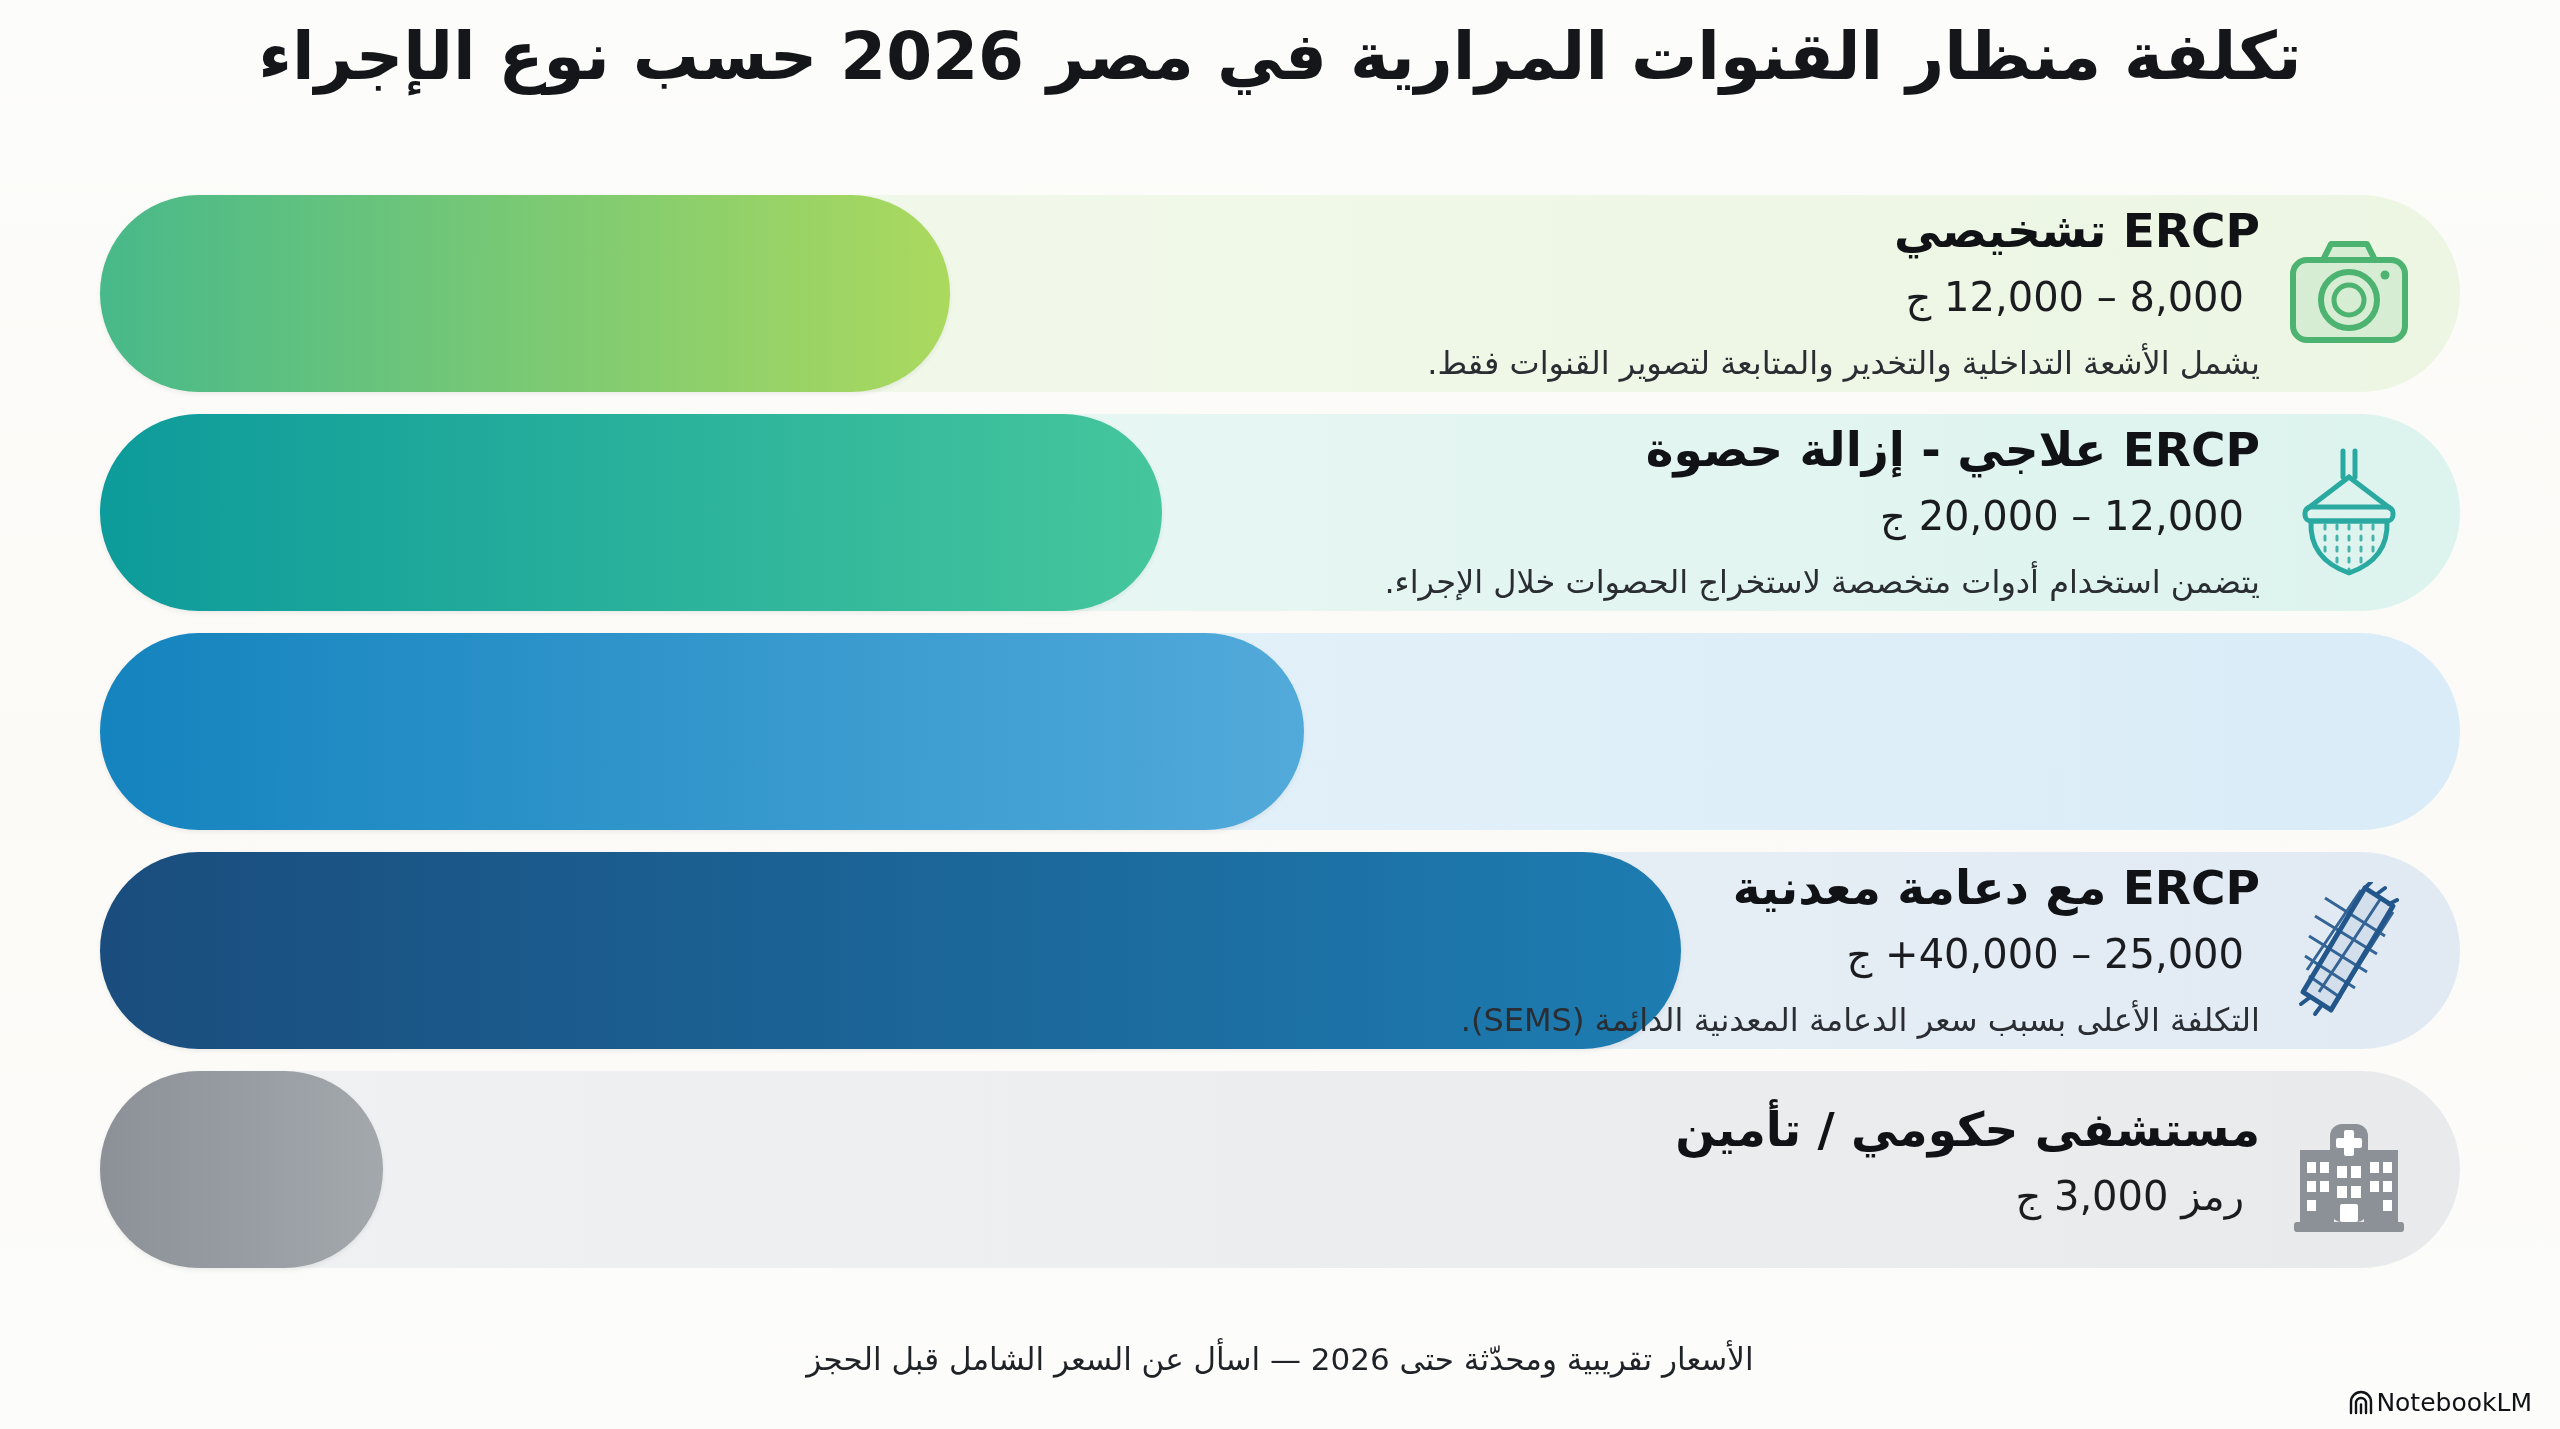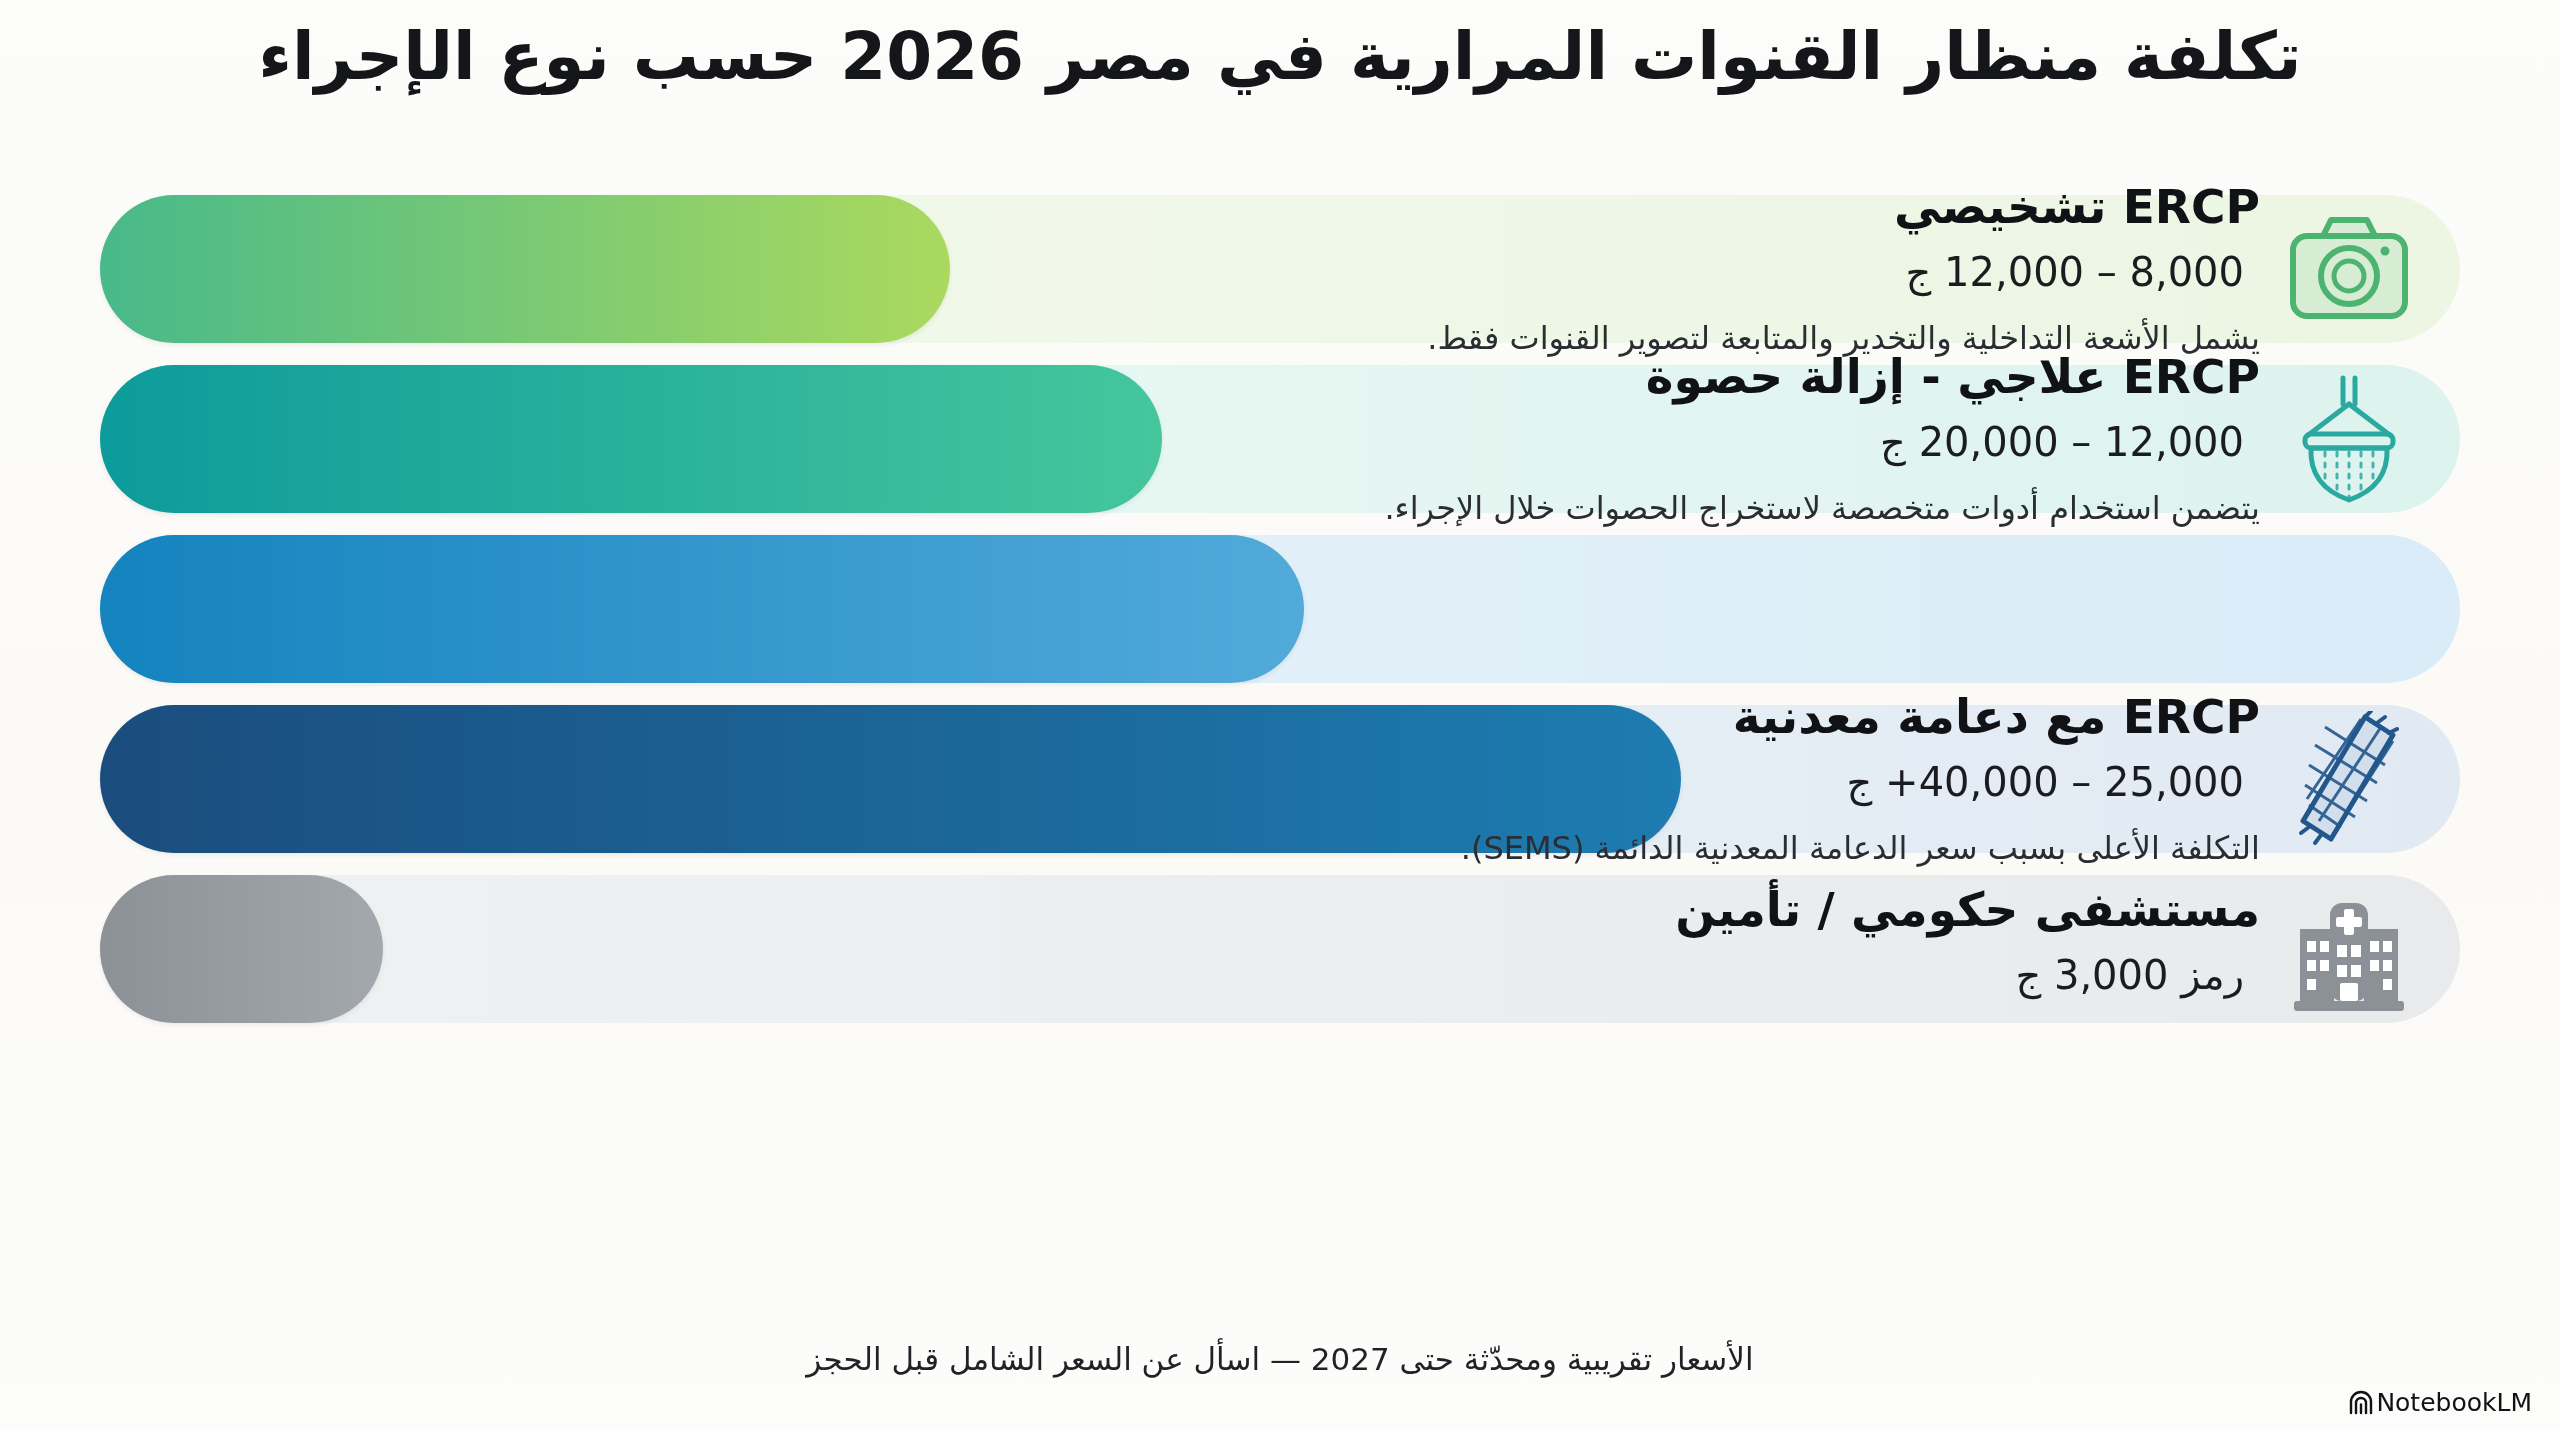--- a/index.html
+++ b/index.html
@@ -23,21 +23,21 @@
     line-height:1.18;
     padding:0 90px;
     box-sizing:border-box;
     direction:rtl;
   }
 
   
   .rows{position:absolute;top:195px;left:100px;right:100px;}
   .row{
     position:relative;
-    height:148px;
+    height:197px;
     margin-bottom:22px;
     border-radius:102px;
     overflow:visible;
     display:flex;
     align-items:center;
     direction:rtl;
   }
   .track{
     position:absolute;inset:0;
     border-radius:102px;
@@ -231,21 +231,21 @@
           </div>
       <div class="texts">
         <p class="r-title">مستشفى حكومي / تأمين</p>
         <p class="r-price">رمز 3,000 ج</p>
 
       </div>
     </div>
       </div>
     </div>
 
-  <div class="footer">الأسعار تقريبية ومحدّثة حتى 2027 — اسأل عن السعر الشامل قبل الحجز</div>
+  <div class="footer">الأسعار تقريبية ومحدّثة حتى 2026 — اسأل عن السعر الشامل قبل الحجز</div>
 
   <div class="brand">
     <span>
       <svg width="28" height="26" viewBox="0 0 28 26" fill="none">
         <path d="M3 23 V12 A10 10 0 0 1 23 12 V23" stroke="#101216" stroke-width="2.4" fill="none" stroke-linecap="round"></path>
         <path d="M8 23 V13 A5 5 0 0 1 18 13 V23" stroke="#101216" stroke-width="2.4" fill="none" stroke-linecap="round"></path>
         <path d="M13 23 V14.5" stroke="#101216" stroke-width="2.4" stroke-linecap="round"></path>
       </svg>
     </span>
     <span>NotebookLM</span>

